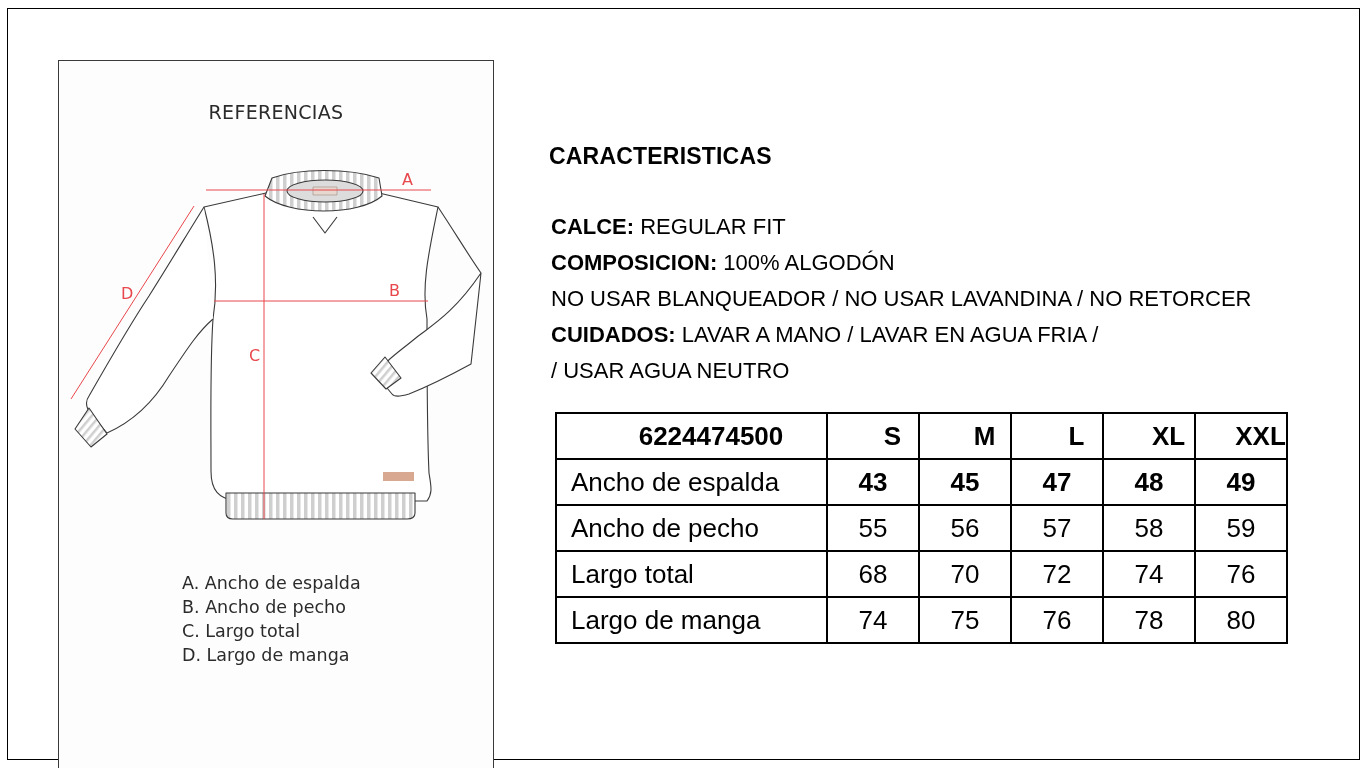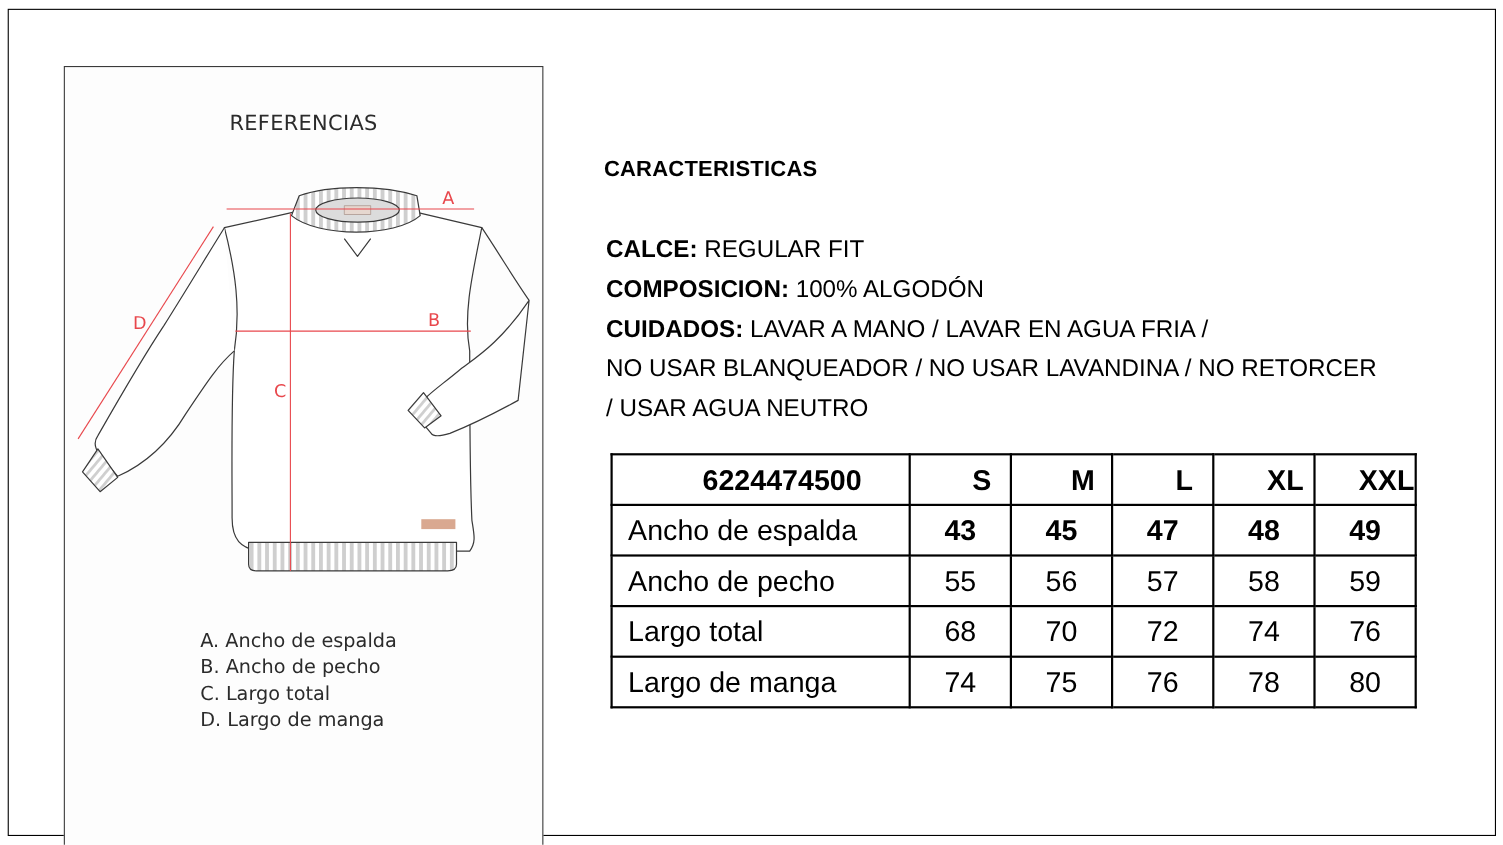--- a/index.html
+++ b/index.html
@@ -22,21 +22,21 @@
     .sweater-svg { position: absolute; left: 0; top: 0; }
     .ref-legend {
       position: absolute; left: 123px; top: 510px;
       font-family: "DejaVu Sans", sans-serif; font-size: 17.5px; color: #2b2b2b;
       line-height: 24px;
     }
     .ref-legend div { white-space: nowrap; }
 
     .specs { position: absolute; left: 548px; top: 143px; }
     .specs-title {
-      font-family: "Liberation Sans", sans-serif; font-weight: bold; font-size: 20px;
+      font-family: "Liberation Sans", sans-serif; font-weight: bold; font-size: 23px;
       margin-left: 1px; letter-spacing: 0.2px;
     }
     .spec-lines {
       position: absolute; left: 3px; top: 66px; width: 780px;
       font-size: 22px; line-height: 36px; white-space: nowrap;
     }
     .spec-lines .lbl { font-weight: bold; }
 
     table.size-table {
       position: absolute; left: 555px; top: 412px;
@@ -119,24 +119,24 @@
 
 <div class="specs">
   <div class="specs-title">CARACTERISTICAS</div>
   <div class="spec-lines">
     <div>
       <span class="lbl">CALCE:</span><span> REGULAR FIT</span>
     </div>
     <div>
       <span class="lbl">COMPOSICION:</span><span> 100% ALGODÓN</span>
     </div>
+    <div>NO USAR BLANQUEADOR / NO USAR LAVANDINA / NO RETORCER</div>
     <div>
       <span class="lbl">CUIDADOS:</span><span> LAVAR A MANO / LAVAR EN AGUA FRIA /</span>
     </div>
-    <div>NO USAR BLANQUEADOR / NO USAR LAVANDINA / NO RETORCER</div>
     <div>/ USAR AGUA NEUTRO</div>
   </div>
 </div>
 
 <table class="size-table">
   <colgroup>
     <col class="col-label">
       <col class="col-size">
       <col class="col-size">
       <col class="col-size">

